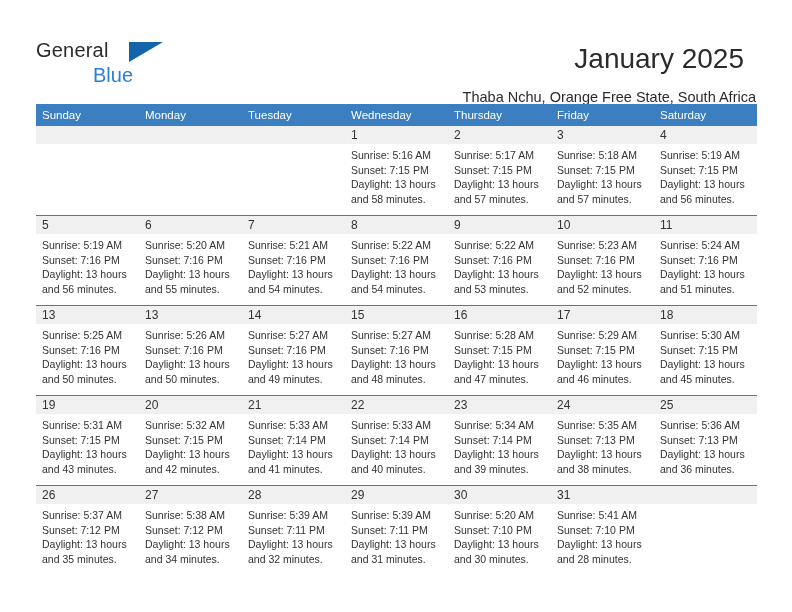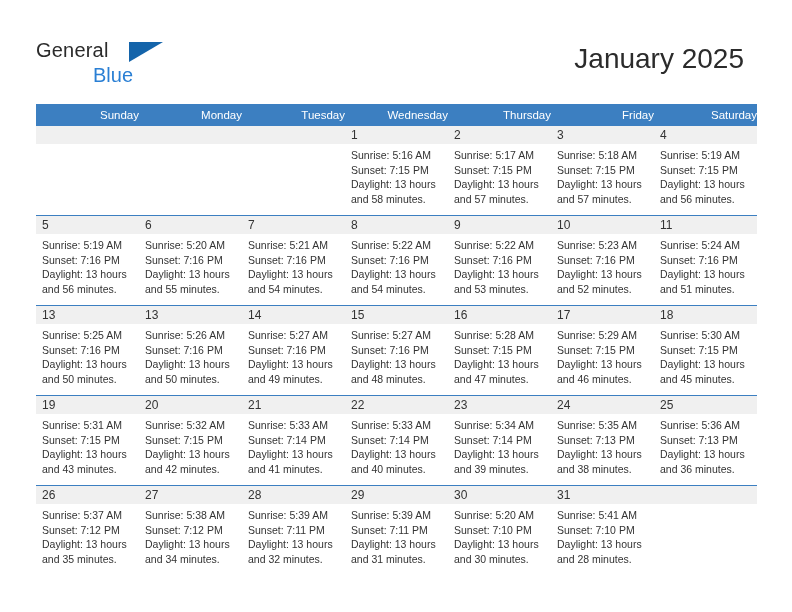--- a/index.html
+++ b/index.html
@@ -91,21 +91,21 @@
     border-collapse: collapse;
     table-layout: fixed;
   }
   .calendar col { width: 103px; }
 
   .calendar thead th {
     background: #3c7fc1;
     color: #ffffff;
     font-size: 11.5px;
     font-weight: normal;
-    text-align: right;
+    text-align: left;
     padding: 5px 0 5px 6px;
     height: 12px;
     border: none;
   }
 
   .week-row > td {
     vertical-align: top;
     padding: 0;
     border-top: 1px solid #3c7fc1;
     height: 89px;
@@ -143,20 +143,21 @@
   <div class="brand">
     <div class="brand-top">
       <span>General</span>
       <span class="brand-triangle"></span>
     </div>
     <div class="brand-bottom">Blue</div>
   </div>
 
   <div class="title-block">
     <h1 class="cal-title">January 2025</h1>
+    <p class="cal-subtitle">Thaba Nchu, Orange Free State, South Africa</p>
   </div>
 
 </div>
 
 <table class="calendar">
   <colgroup id="calendar-colgroup">
       <col>
       <col>
       <col>
       <col>

